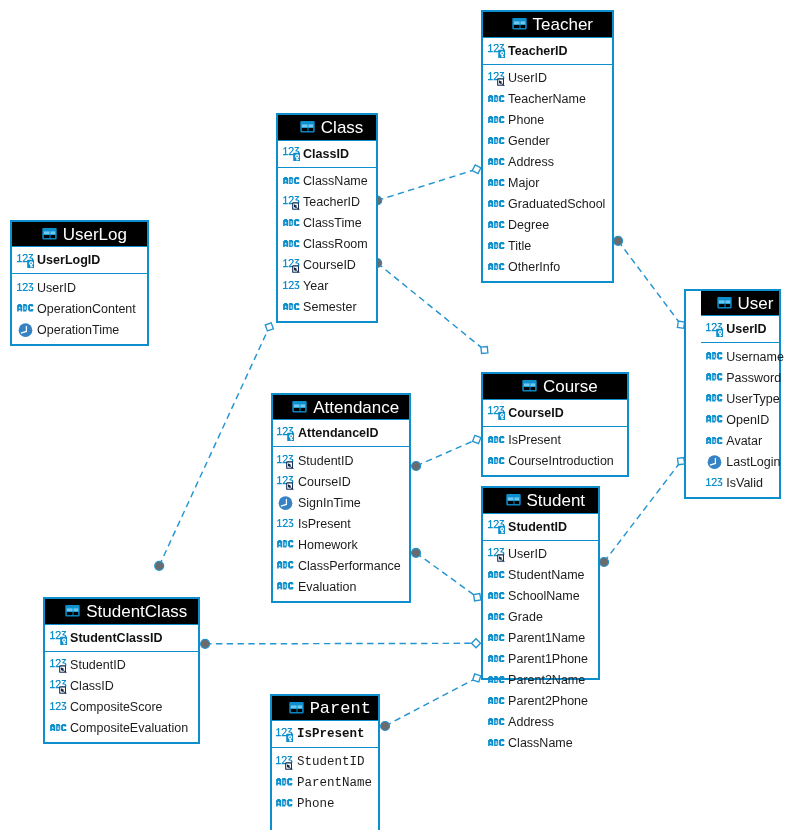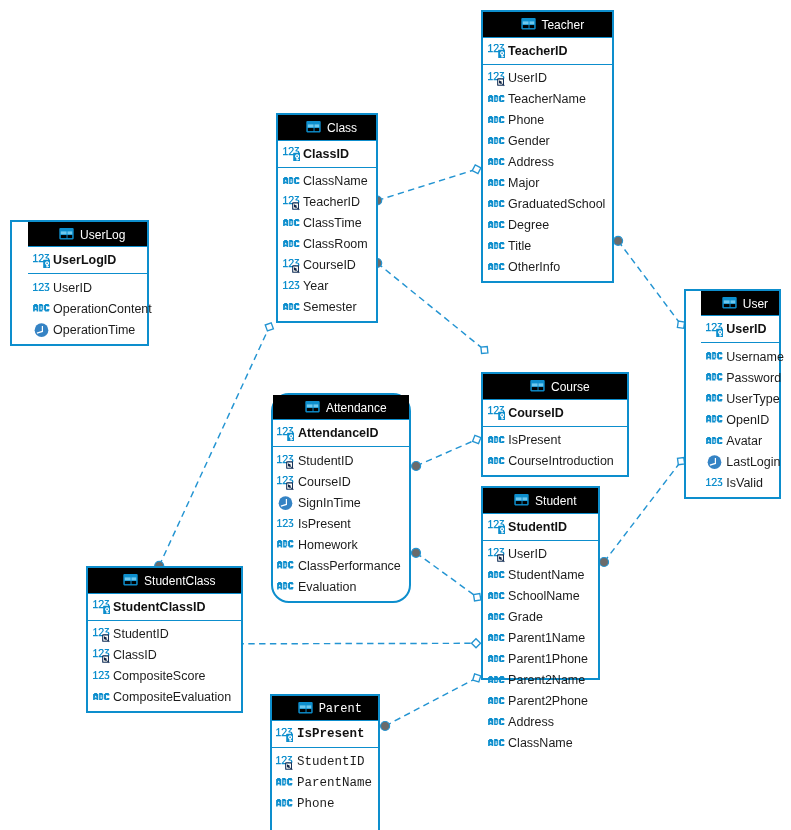--- a/index.html
+++ b/index.html
@@ -10,21 +10,21 @@
     font-family: "Liberation Sans", sans-serif;
     position: relative; overflow: hidden;
   }
   #diagram { position:absolute; left:0; top:0; width:791px; height:830px; }
   #links { position:absolute; left:0; top:0; width:791px; height:830px; overflow:visible; z-index:1; }
   .er-table { position:absolute; border:2px solid #0d8ecd; background:#fff; z-index:2; }
   .er-header {
     background:#000; color:#fff; height:25.5px;
     border-bottom:1.5px solid #0d8ecd;
     display:flex; align-items:center; justify-content:center;
-    font-size:12px; padding-left:8.6px; padding-top:1px;
+    font-size:17px; padding-left:8.6px; padding-top:1px;
   }
   .er-header .tname { margin-left:4.8px; }
   .er-pk {
     border-bottom:1px solid #0d8ecd;
     height:27px; display:flex; align-items:center;
     padding-left:4.6px; font-size:12.5px; font-weight:bold; color:#111;
   }
   .er-pk .fname { margin-left:3.5px; }
   .er-fields { padding-top:3.1px; padding-bottom:3.1px; }
   .er-field { height:21.02px; display:flex; align-items:center; padding-left:4.6px; font-size:12.5px; color:#1c1c1c; }
@@ -360,21 +360,21 @@
                 <path d="M0.00 1.00 L1.05 1.00 L1.05 0.00 L4.10 0.00 L4.10 1.00 L5.15 1.00 L5.15 7.60 L3.55 7.60 L3.55 6.15 L1.60 6.15 L1.60 7.60 L0.00 7.60 Z M1.50 4.50 L3.65 4.50 L2.58 2.45 Z"></path>
                 <path d="M6.04 0.00 L9.36 0.00 L9.36 1.00 L10.14 1.00 L10.14 6.00 L9.36 6.00 L9.36 7.56 L6.04 7.56 Z M7.25 2.38 L7.25 3.40 L9.18 3.40 L9.18 2.38 Z M7.25 4.36 L7.25 5.39 L9.18 5.39 L9.18 4.36 Z"></path>
                 <path d="M10.98 1.00 L12.01 1.00 L12.01 0.00 L15.74 0.00 L15.74 1.00 L16.28 1.00 L16.28 2.56 L14.00 2.56 L14.00 1.95 L12.97 1.95 L12.97 5.62 L14.00 5.62 L14.00 5.09 L16.28 5.09 L16.28 6.59 L15.74 6.59 L15.74 7.56 L12.01 7.56 L12.01 6.59 L10.98 6.59 Z"></path>
               </g>
             </svg>
           </span>
           <span class="fname">Semester</span>
         </div>
       </div>
     </div>
-    <div class="er-table" style="left: 10px; top: 219.8px; width: 139.2px; height: 125.76px; padding-left: 16px;">
+    <div class="er-table" style="left: 10px; top: 219.8px; width: 139.2px; height: 125.76px;">
       <div class="er-header">
         <span class="iw">
           <svg class="ic" width="17" height="11.4" viewBox="0 0 17 11.4" style="position:relative;top:-0.6px" xmlns="http://www.w3.org/2000/svg" shape-rendering="geometricPrecision">
             <g transform="translate(1.3,0)">
               <path d="M0 1.1 A1.1 1.1 0 0 1 1.1 0 L13.3 0 A1.1 1.1 0 0 1 14.4 1.1 L14.4 10.3 A1.1 1.1 0 0 1 13.3 11.4 L1.1 11.4 A1.1 1.1 0 0 1 0 10.3 Z" fill="#0d8ecd"></path>
               <rect x="1.5" y="3.4" width="5.75" height="2.95" fill="#6ec8ee"></rect>
               <rect x="8.2" y="3.4" width="4.7" height="2.95" fill="#6ec8ee"></rect>
               <rect x="1.5" y="7.05" width="5.75" height="3.05" fill="#000000"></rect>
               <rect x="8.2" y="7.05" width="4.7" height="3.05" fill="#000000"></rect>
             </g>
@@ -600,21 +600,21 @@
                 <path d="M0.00 1.00 L1.05 1.00 L1.05 0.00 L4.10 0.00 L4.10 1.00 L5.15 1.00 L5.15 7.60 L3.55 7.60 L3.55 6.15 L1.60 6.15 L1.60 7.60 L0.00 7.60 Z M1.50 4.50 L3.65 4.50 L2.58 2.45 Z"></path>
                 <path d="M6.04 0.00 L9.36 0.00 L9.36 1.00 L10.14 1.00 L10.14 6.00 L9.36 6.00 L9.36 7.56 L6.04 7.56 Z M7.25 2.38 L7.25 3.40 L9.18 3.40 L9.18 2.38 Z M7.25 4.36 L7.25 5.39 L9.18 5.39 L9.18 4.36 Z"></path>
                 <path d="M10.98 1.00 L12.01 1.00 L12.01 0.00 L15.74 0.00 L15.74 1.00 L16.28 1.00 L16.28 2.56 L14.00 2.56 L14.00 1.95 L12.97 1.95 L12.97 5.62 L14.00 5.62 L14.00 5.09 L16.28 5.09 L16.28 6.59 L15.74 6.59 L15.74 7.56 L12.01 7.56 L12.01 6.59 L10.98 6.59 Z"></path>
               </g>
             </svg>
           </span>
           <span class="fname">CourseIntroduction</span>
         </div>
       </div>
     </div>
-    <div class="er-table" style="left: 270.9px; top: 392.8px; width: 140.3px; height: 209.84px; border-radius: 18px;">
+    <div class="er-table" style="left: 270.9px; top: 392.8px; width: 140.3px; height: 209.84px;">
       <div class="er-header">
         <span class="iw">
           <svg class="ic" width="17" height="11.4" viewBox="0 0 17 11.4" style="position:relative;top:-0.6px" xmlns="http://www.w3.org/2000/svg" shape-rendering="geometricPrecision">
             <g transform="translate(1.3,0)">
               <path d="M0 1.1 A1.1 1.1 0 0 1 1.1 0 L13.3 0 A1.1 1.1 0 0 1 14.4 1.1 L14.4 10.3 A1.1 1.1 0 0 1 13.3 11.4 L1.1 11.4 A1.1 1.1 0 0 1 0 10.3 Z" fill="#0d8ecd"></path>
               <rect x="1.5" y="3.4" width="5.75" height="2.95" fill="#6ec8ee"></rect>
               <rect x="8.2" y="3.4" width="4.7" height="2.95" fill="#6ec8ee"></rect>
               <rect x="1.5" y="7.05" width="5.75" height="3.05" fill="#000000"></rect>
               <rect x="8.2" y="7.05" width="4.7" height="3.05" fill="#000000"></rect>
             </g>
@@ -881,21 +881,21 @@
                 <path d="M0.00 1.00 L1.05 1.00 L1.05 0.00 L4.10 0.00 L4.10 1.00 L5.15 1.00 L5.15 7.60 L3.55 7.60 L3.55 6.15 L1.60 6.15 L1.60 7.60 L0.00 7.60 Z M1.50 4.50 L3.65 4.50 L2.58 2.45 Z"></path>
                 <path d="M6.04 0.00 L9.36 0.00 L9.36 1.00 L10.14 1.00 L10.14 6.00 L9.36 6.00 L9.36 7.56 L6.04 7.56 Z M7.25 2.38 L7.25 3.40 L9.18 3.40 L9.18 2.38 Z M7.25 4.36 L7.25 5.39 L9.18 5.39 L9.18 4.36 Z"></path>
                 <path d="M10.98 1.00 L12.01 1.00 L12.01 0.00 L15.74 0.00 L15.74 1.00 L16.28 1.00 L16.28 2.56 L14.00 2.56 L14.00 1.95 L12.97 1.95 L12.97 5.62 L14.00 5.62 L14.00 5.09 L16.28 5.09 L16.28 6.59 L15.74 6.59 L15.74 7.56 L12.01 7.56 L12.01 6.59 L10.98 6.59 Z"></path>
               </g>
             </svg>
           </span>
           <span class="fname">ClassName</span>
         </div>
       </div>
     </div>
-    <div class="er-table" style="left: 43px; top: 566px; width: 157.2px; height: 146.78px; margin-left: 43px;">
+    <div class="er-table" style="left: 43px; top: 597px; width: 157.2px; height: 146.78px;">
       <div class="er-header">
         <span class="iw">
           <svg class="ic" width="17" height="11.4" viewBox="0 0 17 11.4" style="position:relative;top:-0.6px" xmlns="http://www.w3.org/2000/svg" shape-rendering="geometricPrecision">
             <g transform="translate(1.3,0)">
               <path d="M0 1.1 A1.1 1.1 0 0 1 1.1 0 L13.3 0 A1.1 1.1 0 0 1 14.4 1.1 L14.4 10.3 A1.1 1.1 0 0 1 13.3 11.4 L1.1 11.4 A1.1 1.1 0 0 1 0 10.3 Z" fill="#0d8ecd"></path>
               <rect x="1.5" y="3.4" width="5.75" height="2.95" fill="#6ec8ee"></rect>
               <rect x="8.2" y="3.4" width="4.7" height="2.95" fill="#6ec8ee"></rect>
               <rect x="1.5" y="7.05" width="5.75" height="3.05" fill="#000000"></rect>
               <rect x="8.2" y="7.05" width="4.7" height="3.05" fill="#000000"></rect>
             </g>

